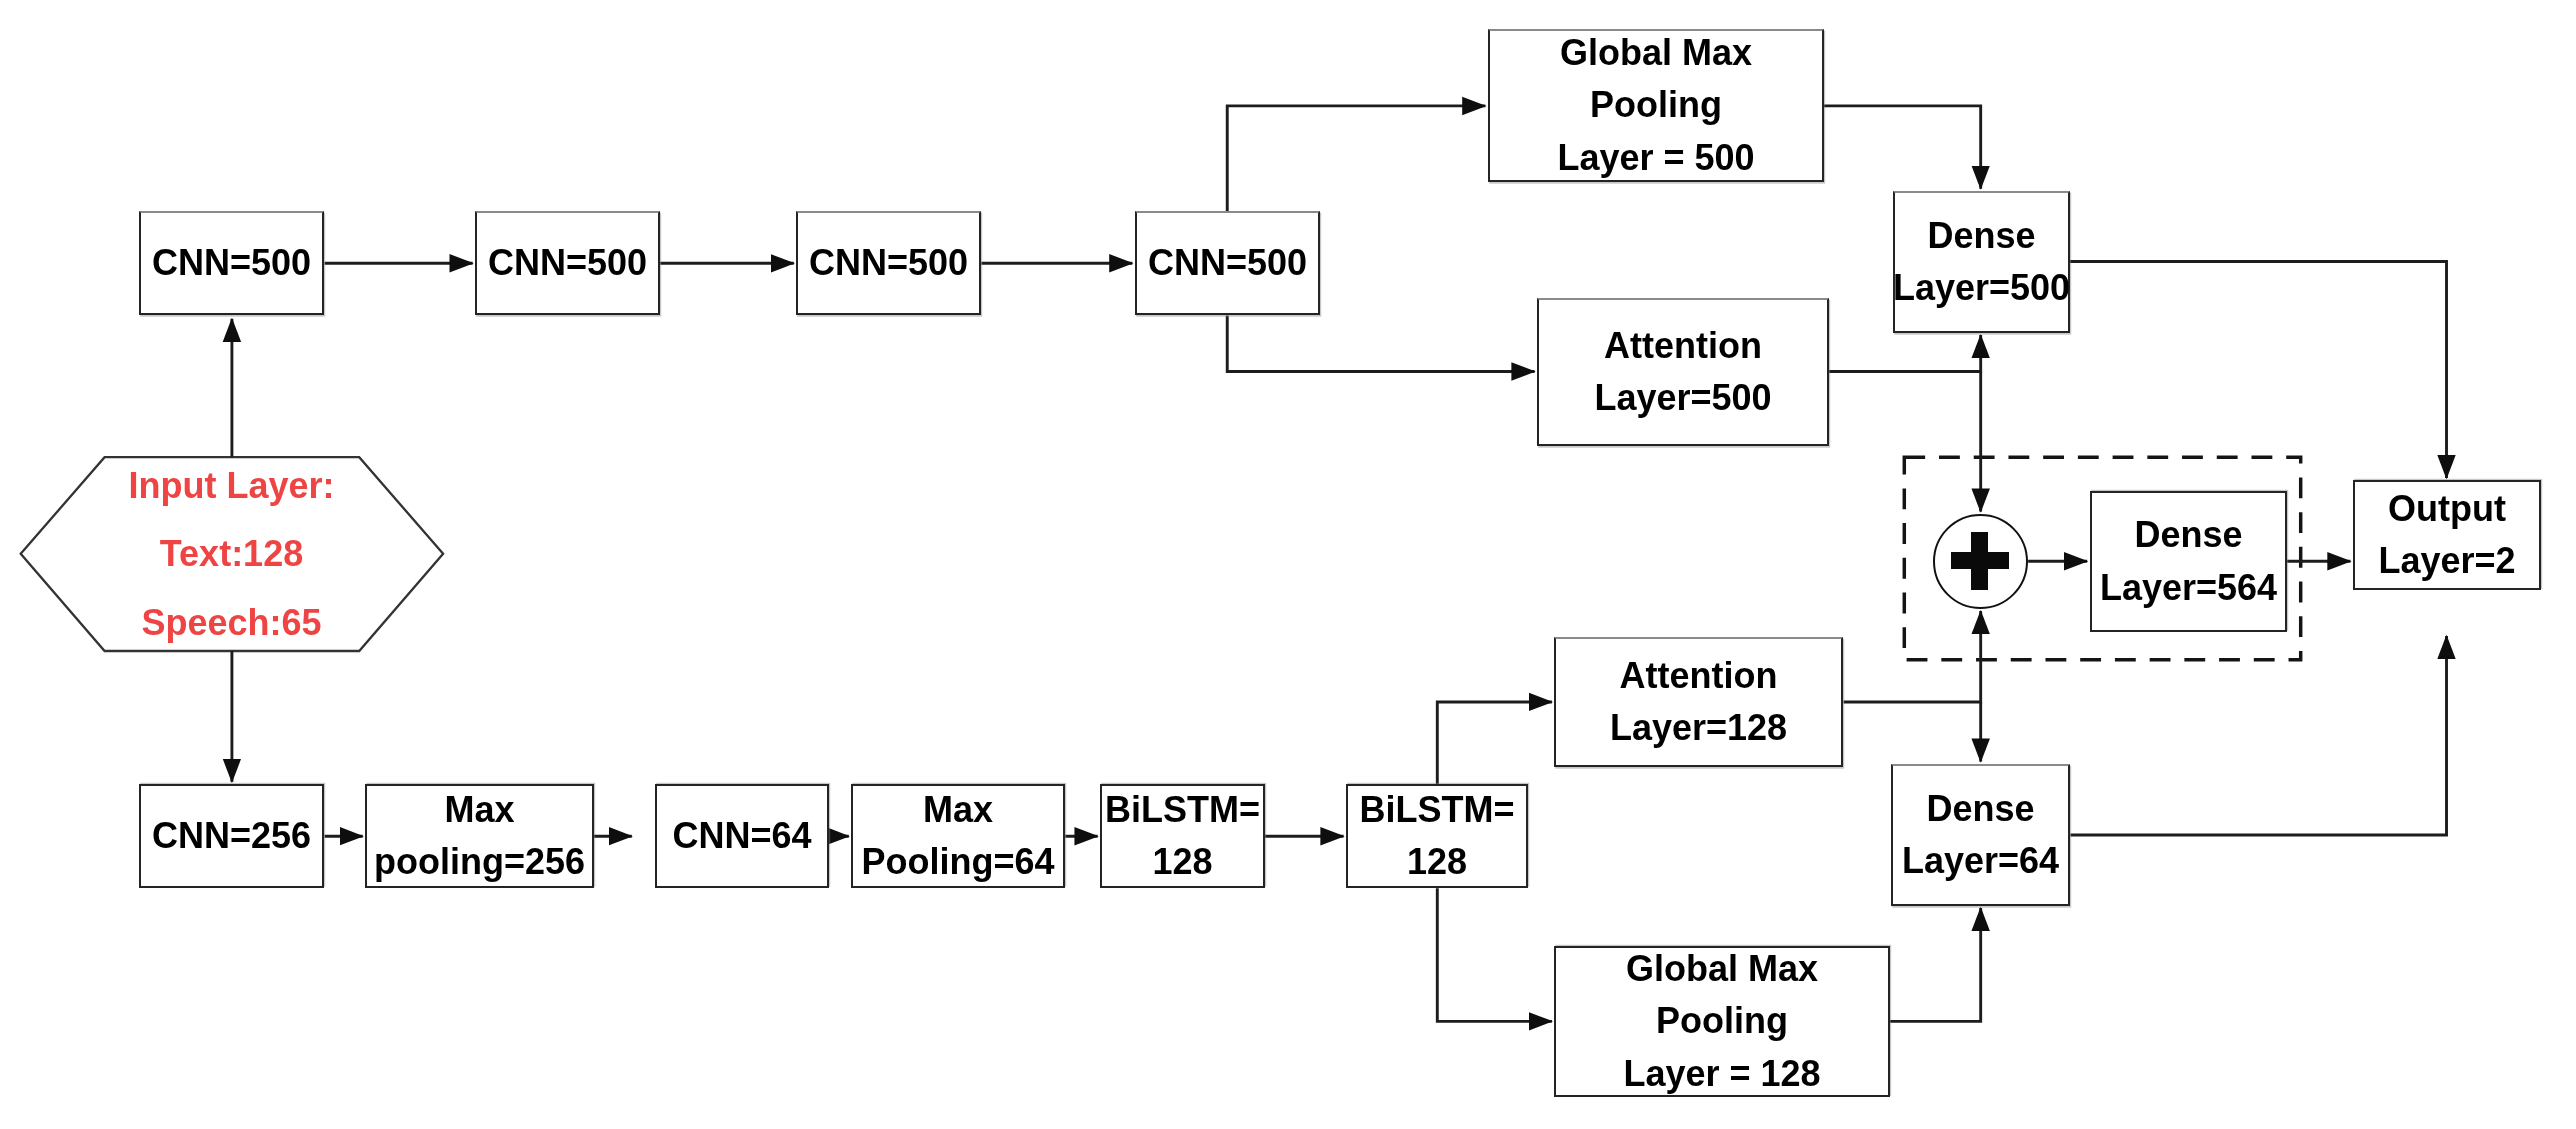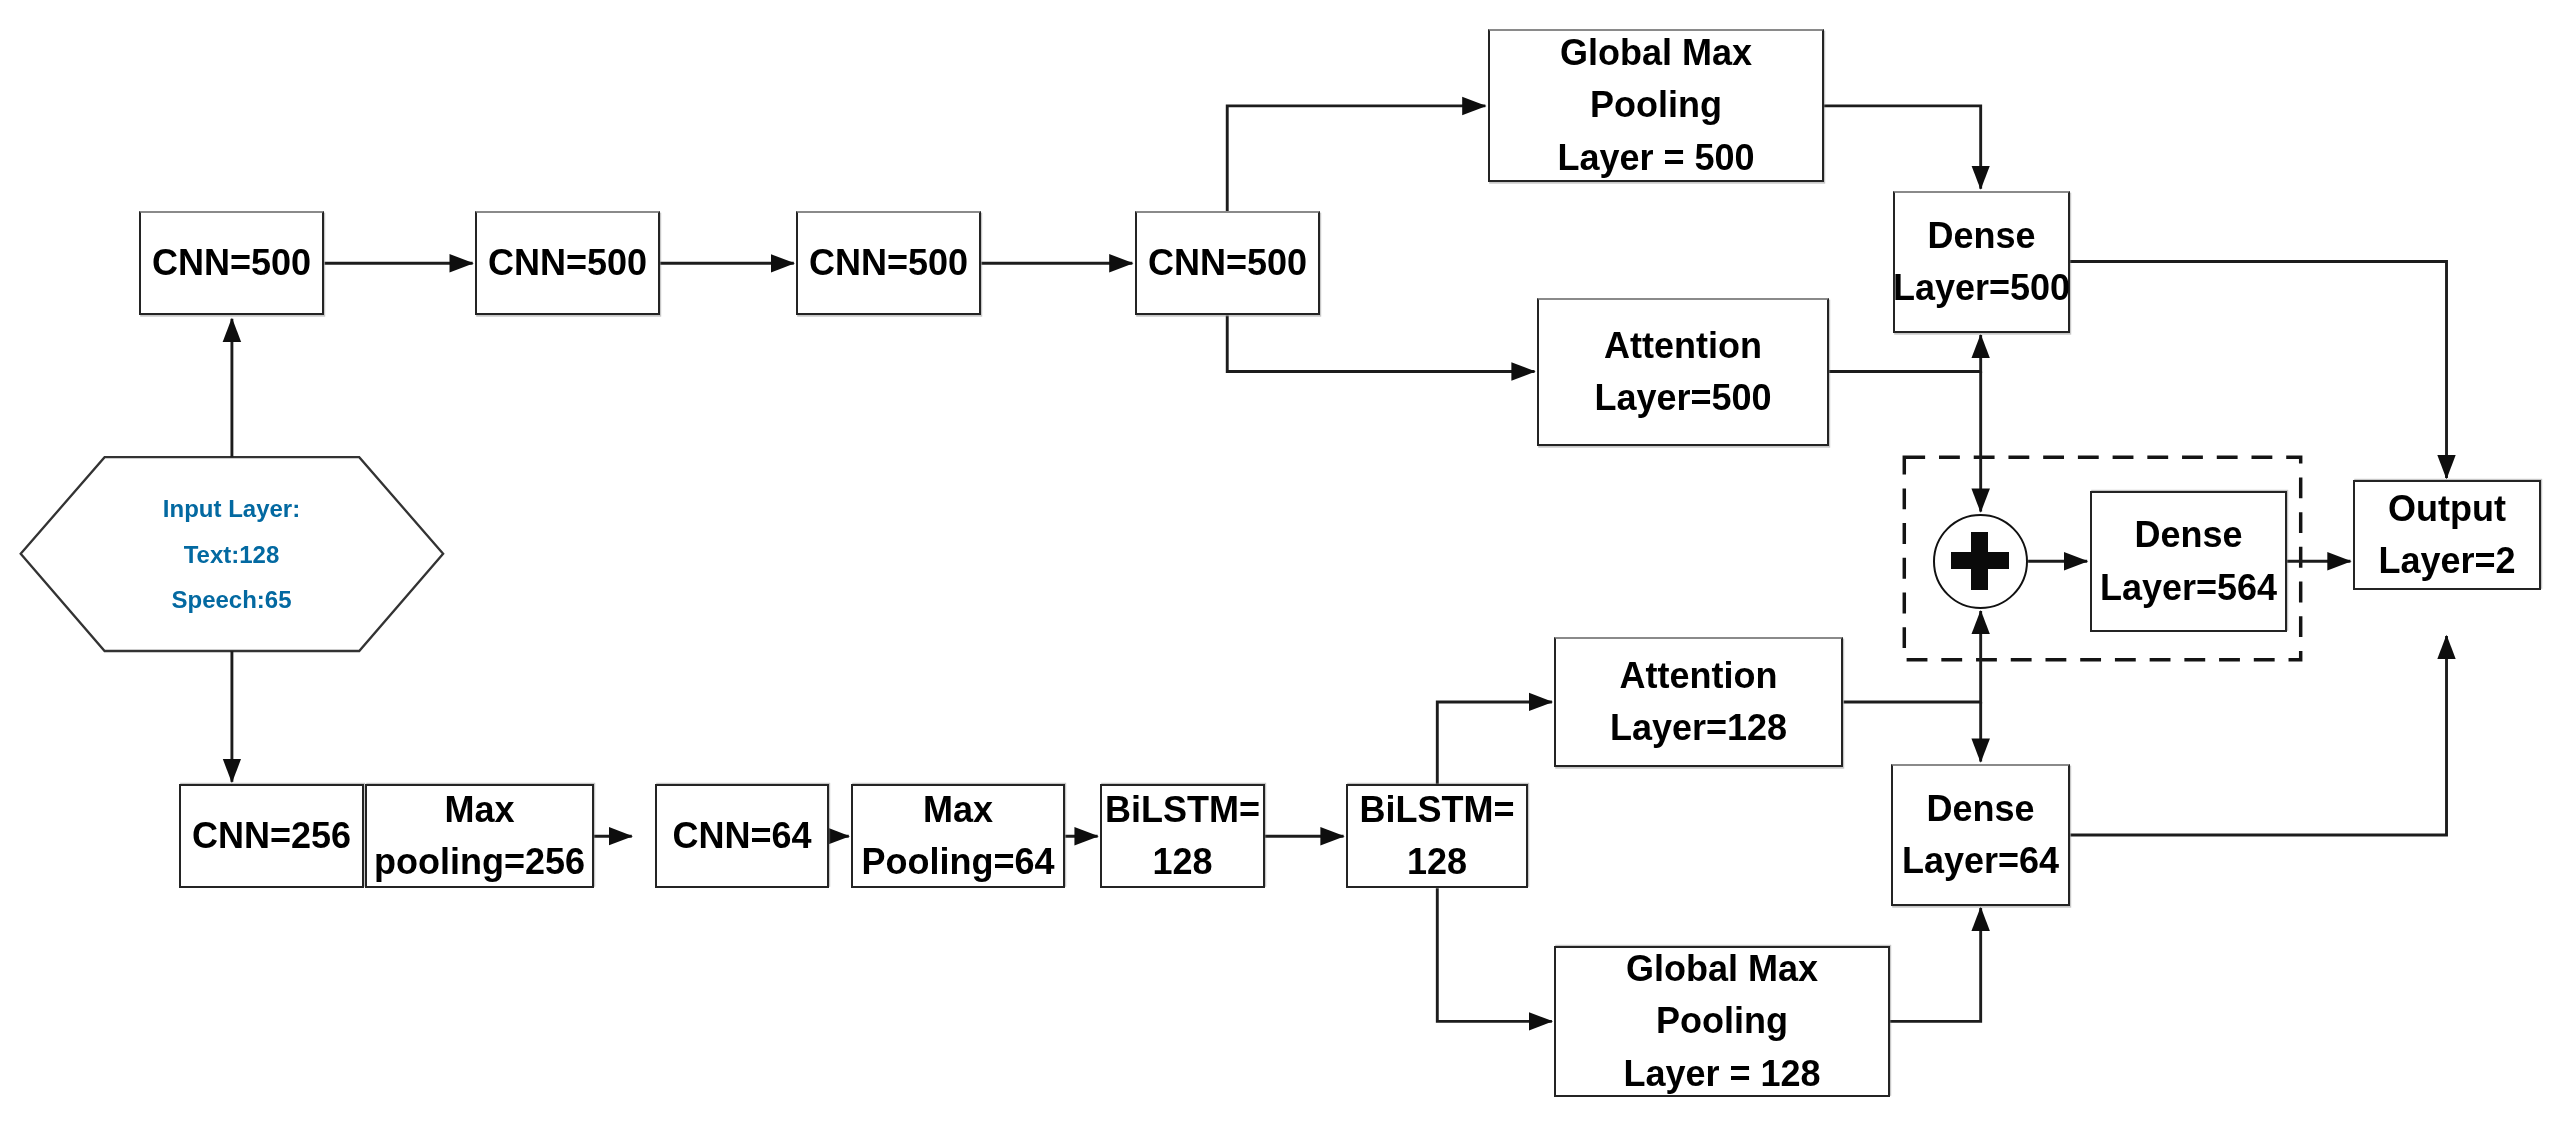--- a/index.html
+++ b/index.html
@@ -41,22 +41,22 @@
     z-index: 2;
   }
   .node.dark-top { border-top-color: #242424; box-shadow: 1.2px -1.2px 0 rgba(130,130,130,0.45); }
   .hex-label {
     position: absolute;
     display: flex;
     align-items: center;
     justify-content: center;
     text-align: center;
     font-weight: bold;
-    color: #0369a1;
-    font-size: 24px;
+    color: #ef4444;
+    font-size: 36px;
     line-height: 1.9;
     white-space: pre-line;
     z-index: 2;
   }
   .sum-node {
     position: absolute;
     left: 1933px; top: 514px;
     width: 95px; height: 95px;
     box-sizing: border-box;
     background: #ffffff;
@@ -76,21 +76,21 @@
   .n-cnn500-3 { left: 796px; top: 211px;  width: 185px; height: 104px; }
   .n-cnn500-4 { left: 1135px; top: 211px;  width: 185px; height: 104px; }
   .n-gmp500   { left: 1488px; top: 29px;   width: 336px; height: 153px; }
   .n-dense500 { left: 1893px; top: 191px;  width: 177px; height: 142px; }
   .n-attn500  { left: 1537px; top: 298px;  width: 292px; height: 148px; }
   .n-dense564 { left: 2090px; top: 491px;  width: 197px; height: 141px; }
   .n-output   { left: 2353px; top: 480px;  width: 188px; height: 110px; }
   .n-attn128  { left: 1554px; top: 637px; width: 289px; height: 130px; }
   .n-dense64  { left: 1891px; top: 764px; width: 179px; height: 142px; }
   .n-gmp128   { left: 1554px; top: 946px; width: 336px; height: 151px; }
-  .n-cnn256   { left: 139px;  top: 784px; width: 185px; height: 104px; margin-left: 40px; }
+  .n-cnn256   { left: 139px;  top: 784px; width: 185px; height: 104px; }
   .n-mp256    { left: 365px;  top: 784px; width: 229px; height: 104px; }
   .n-cnn64    { left: 634px; top: 784px; width: 174px; height: 104px; margin-left: 21px; }
   .n-mp64     { left: 851px; top: 784px; width: 214px; height: 104px; }
   .n-bilstm1  { left: 1100px; top: 784px; width: 165px; height: 104px; }
   .n-bilstm2  { left: 1346px; top: 784px; width: 182px; height: 104px; }
   .n-input    { left: 104px;  top: 475px;  width: 255px; height: 159px; }
 </style>
 </head>
 <body>
 

